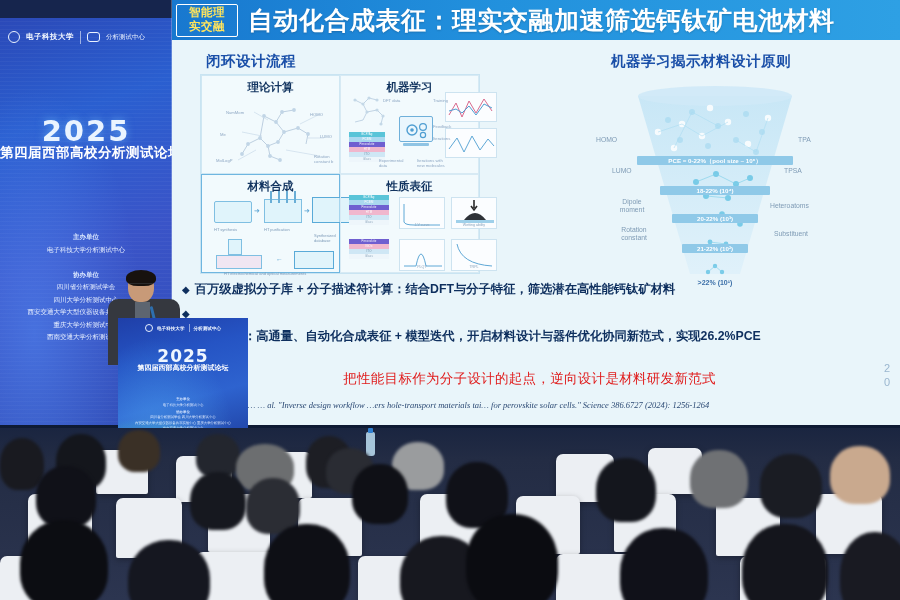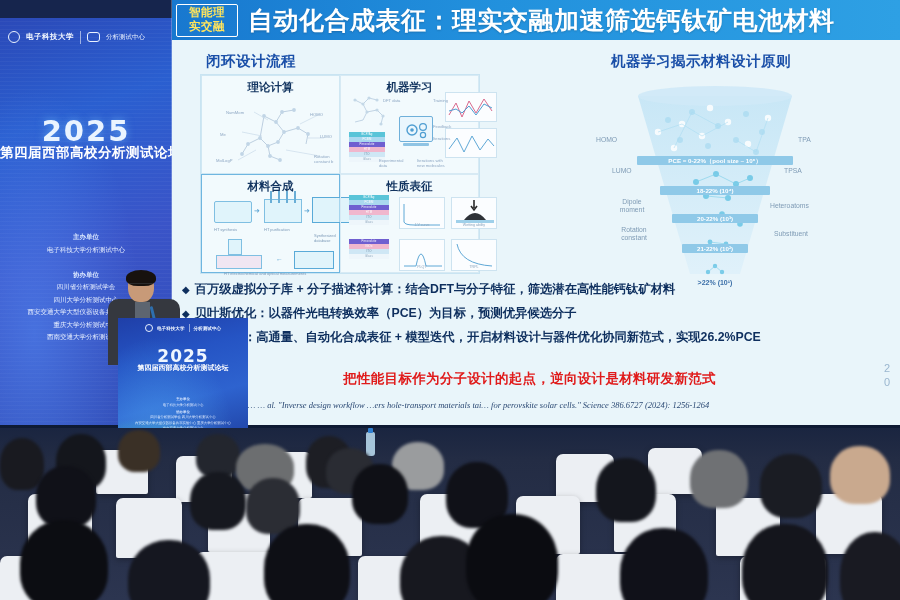--- a/index.html
+++ b/index.html
@@ -156,21 +156,21 @@
   
   .bullets{ position:absolute; left:10px; top:242px; width:706px; }
   .bul{
     display:flex; align-items:flex-start; gap:5px;
     font-size:12.3px; color:#0e2f5e; font-weight:bold; line-height:1.25;
     margin-bottom:8.5px; white-space:nowrap;
   }
   .bul .dia{ color:#0e2f5e; font-size:10px; line-height:1.5; flex:none;}
   .redline{
     position:absolute; left:0; right:13px; top:330px; text-align:center;
-    color:#e01b1b; font-weight:bold; font-size:13.5px; letter-spacing:.3px;
+    color:#e01b1b; font-weight:normal; font-size:13.5px; letter-spacing:.3px;
   }
   .cite{
     position:absolute; left:56px; right:28px; top:360px;
     font-family:"Liberation Serif", serif; font-style:italic;
     font-size:8.5px; color:#2c4a74; white-space:nowrap; overflow:hidden;
   }
   .pageno{
     position:absolute; right:10px; top:322px; text-align:center;
     font-size:11px; color:#9ab6cf; line-height:1.25;
   }
@@ -570,21 +570,20 @@
         <span class="f-final">&gt;22% (10¹)</span>
       </div>
 
       <div class="bullets">
         <div class="bul">
           <span class="dia">◆</span>
           <span>百万级虚拟分子库 + 分子描述符计算：结合DFT与分子特征，筛选潜在高性能钙钛矿材料</span>
         </div>
         <div class="bul">
           <span class="dia">◆</span>
-          <span>贝叶斯优化：以器件光电转换效率（PCE）为目标，预测优异候选分子</span>
         </div>
         <div class="bul">
           <span class="dia">◆</span>
           <span>闭环迭代：高通量、自动化合成表征 + 模型迭代，开启材料设计与器件优化协同新范式，实现26.2%PCE</span>
         </div>
       </div>
 
       <div class="redline">把性能目标作为分子设计的起点，逆向设计是材料研发新范式</div>
       <div class="cite">…nch… … al. "Inverse design workflow …ers hole-transport materials tai… for perovskite solar cells." Science 386.6727 (2024): 1256-1264</div>
       <div class="pageno">

